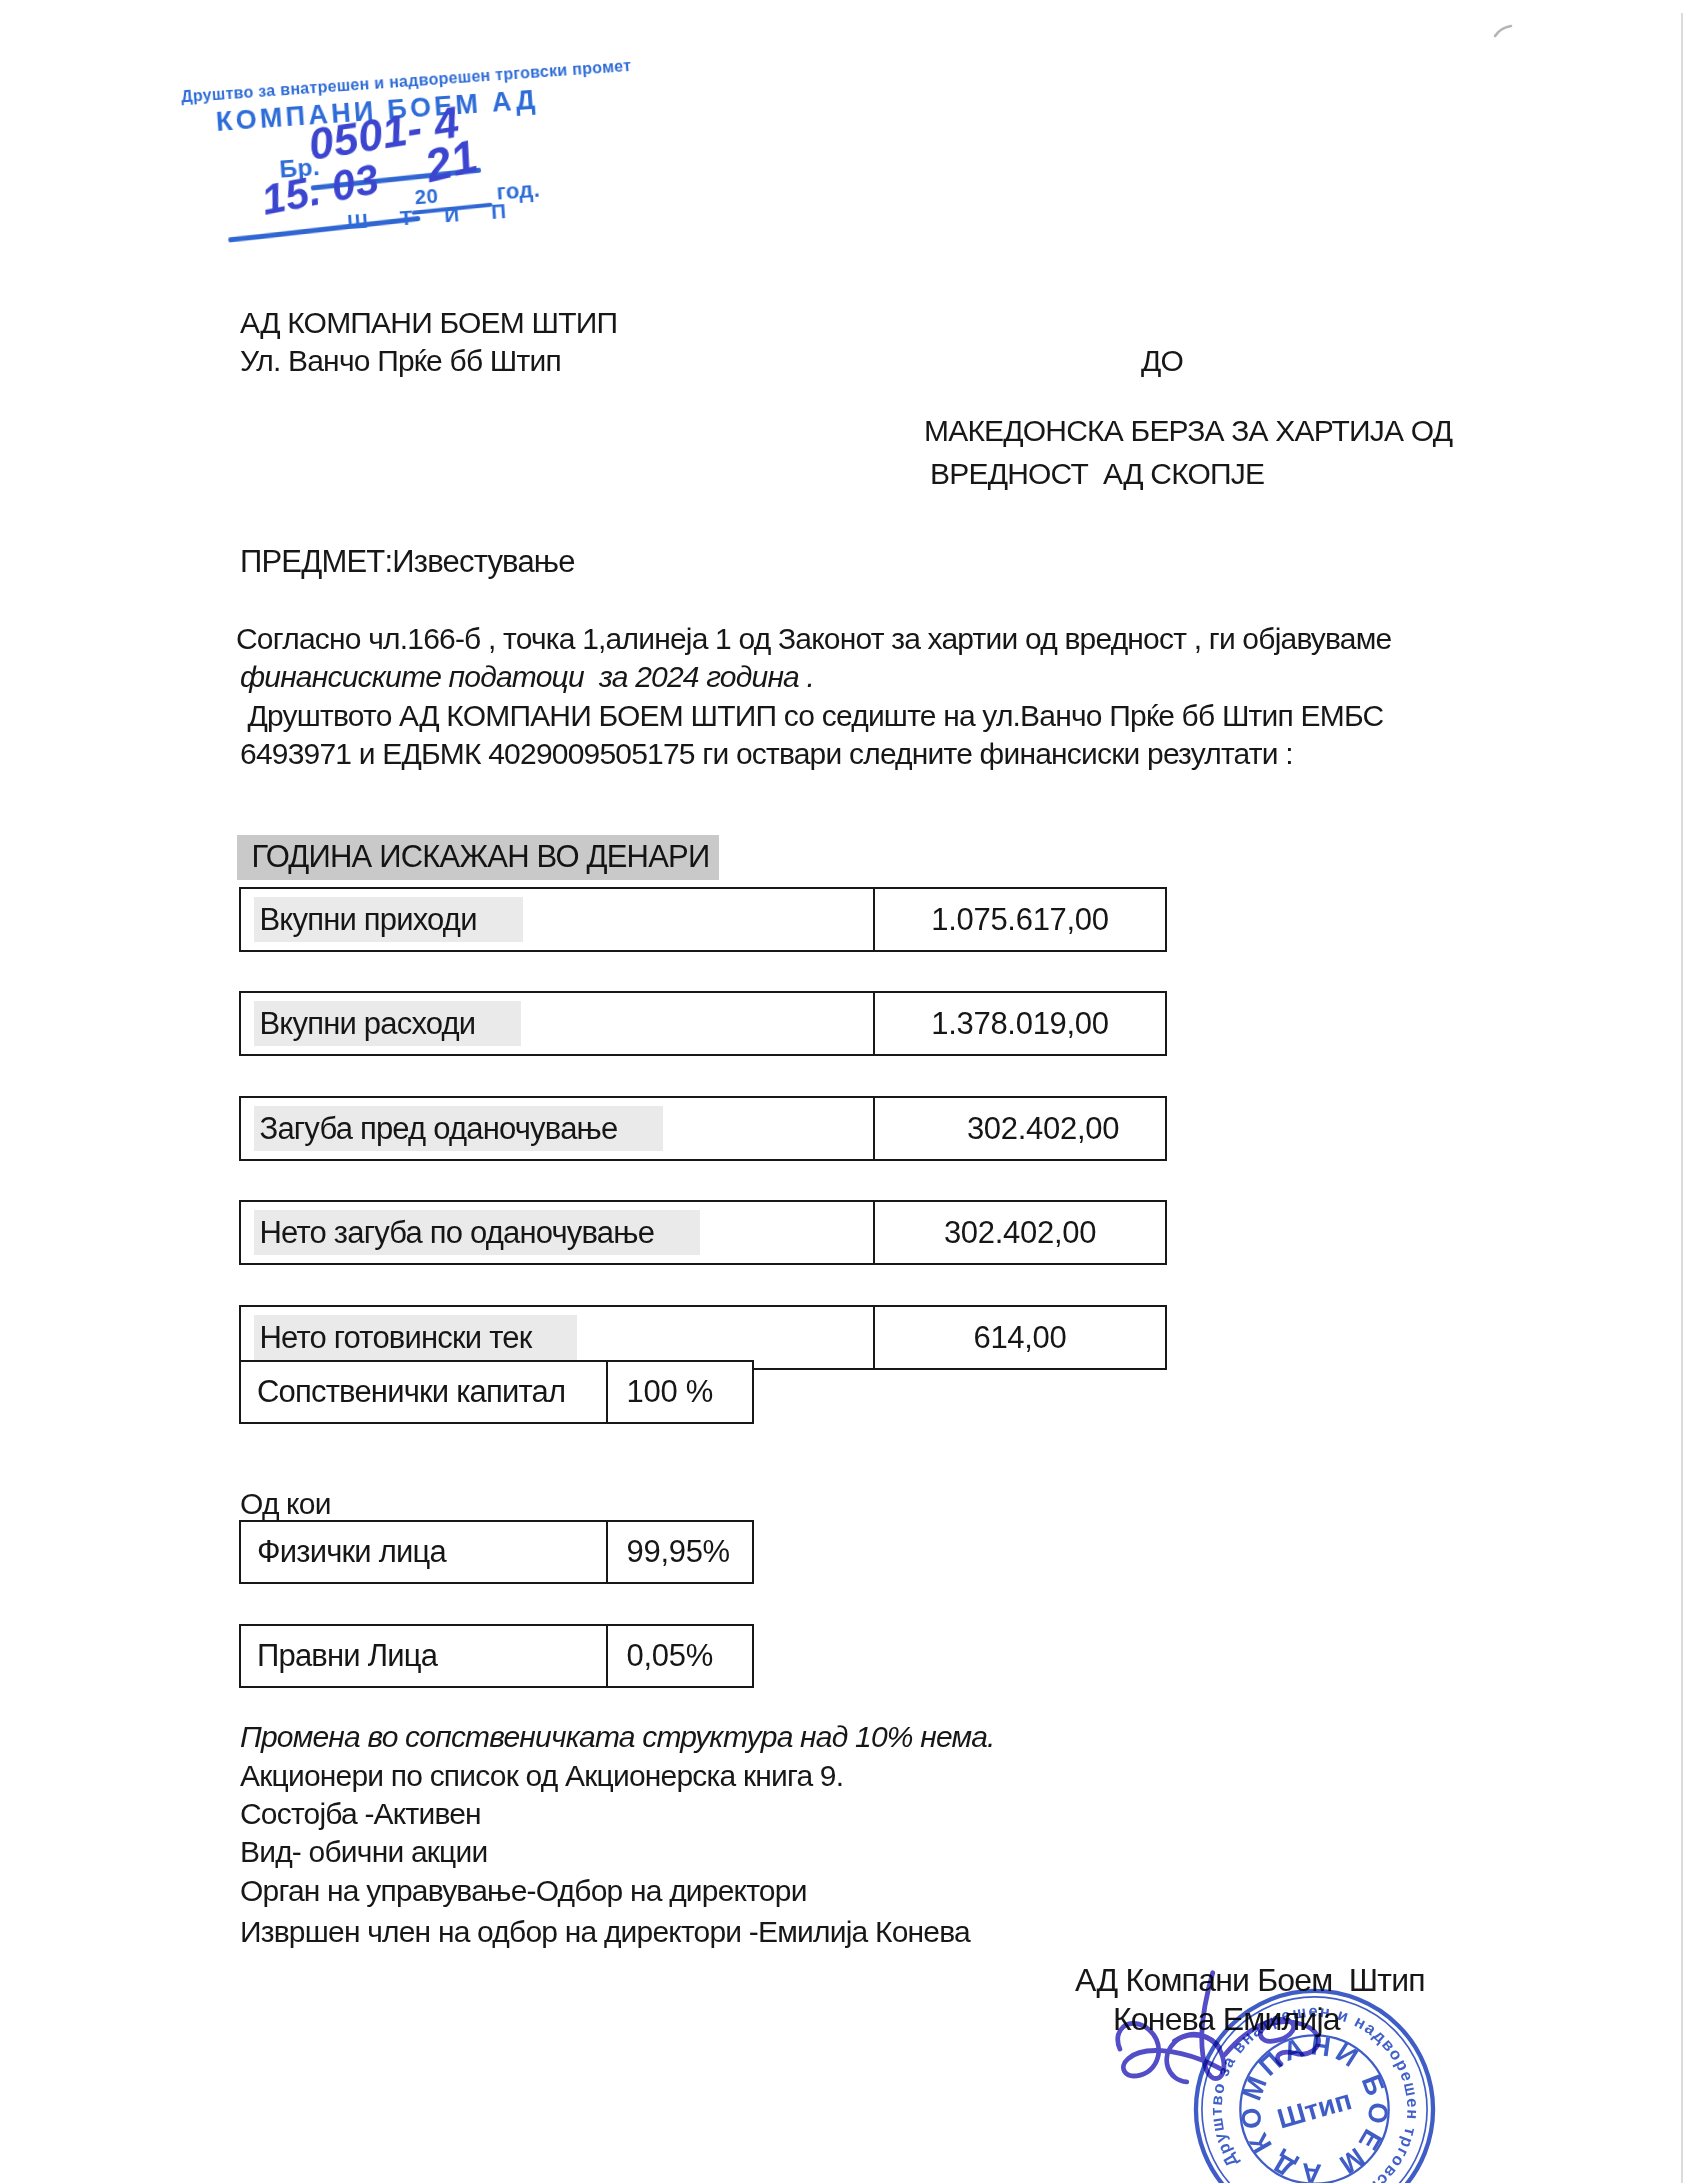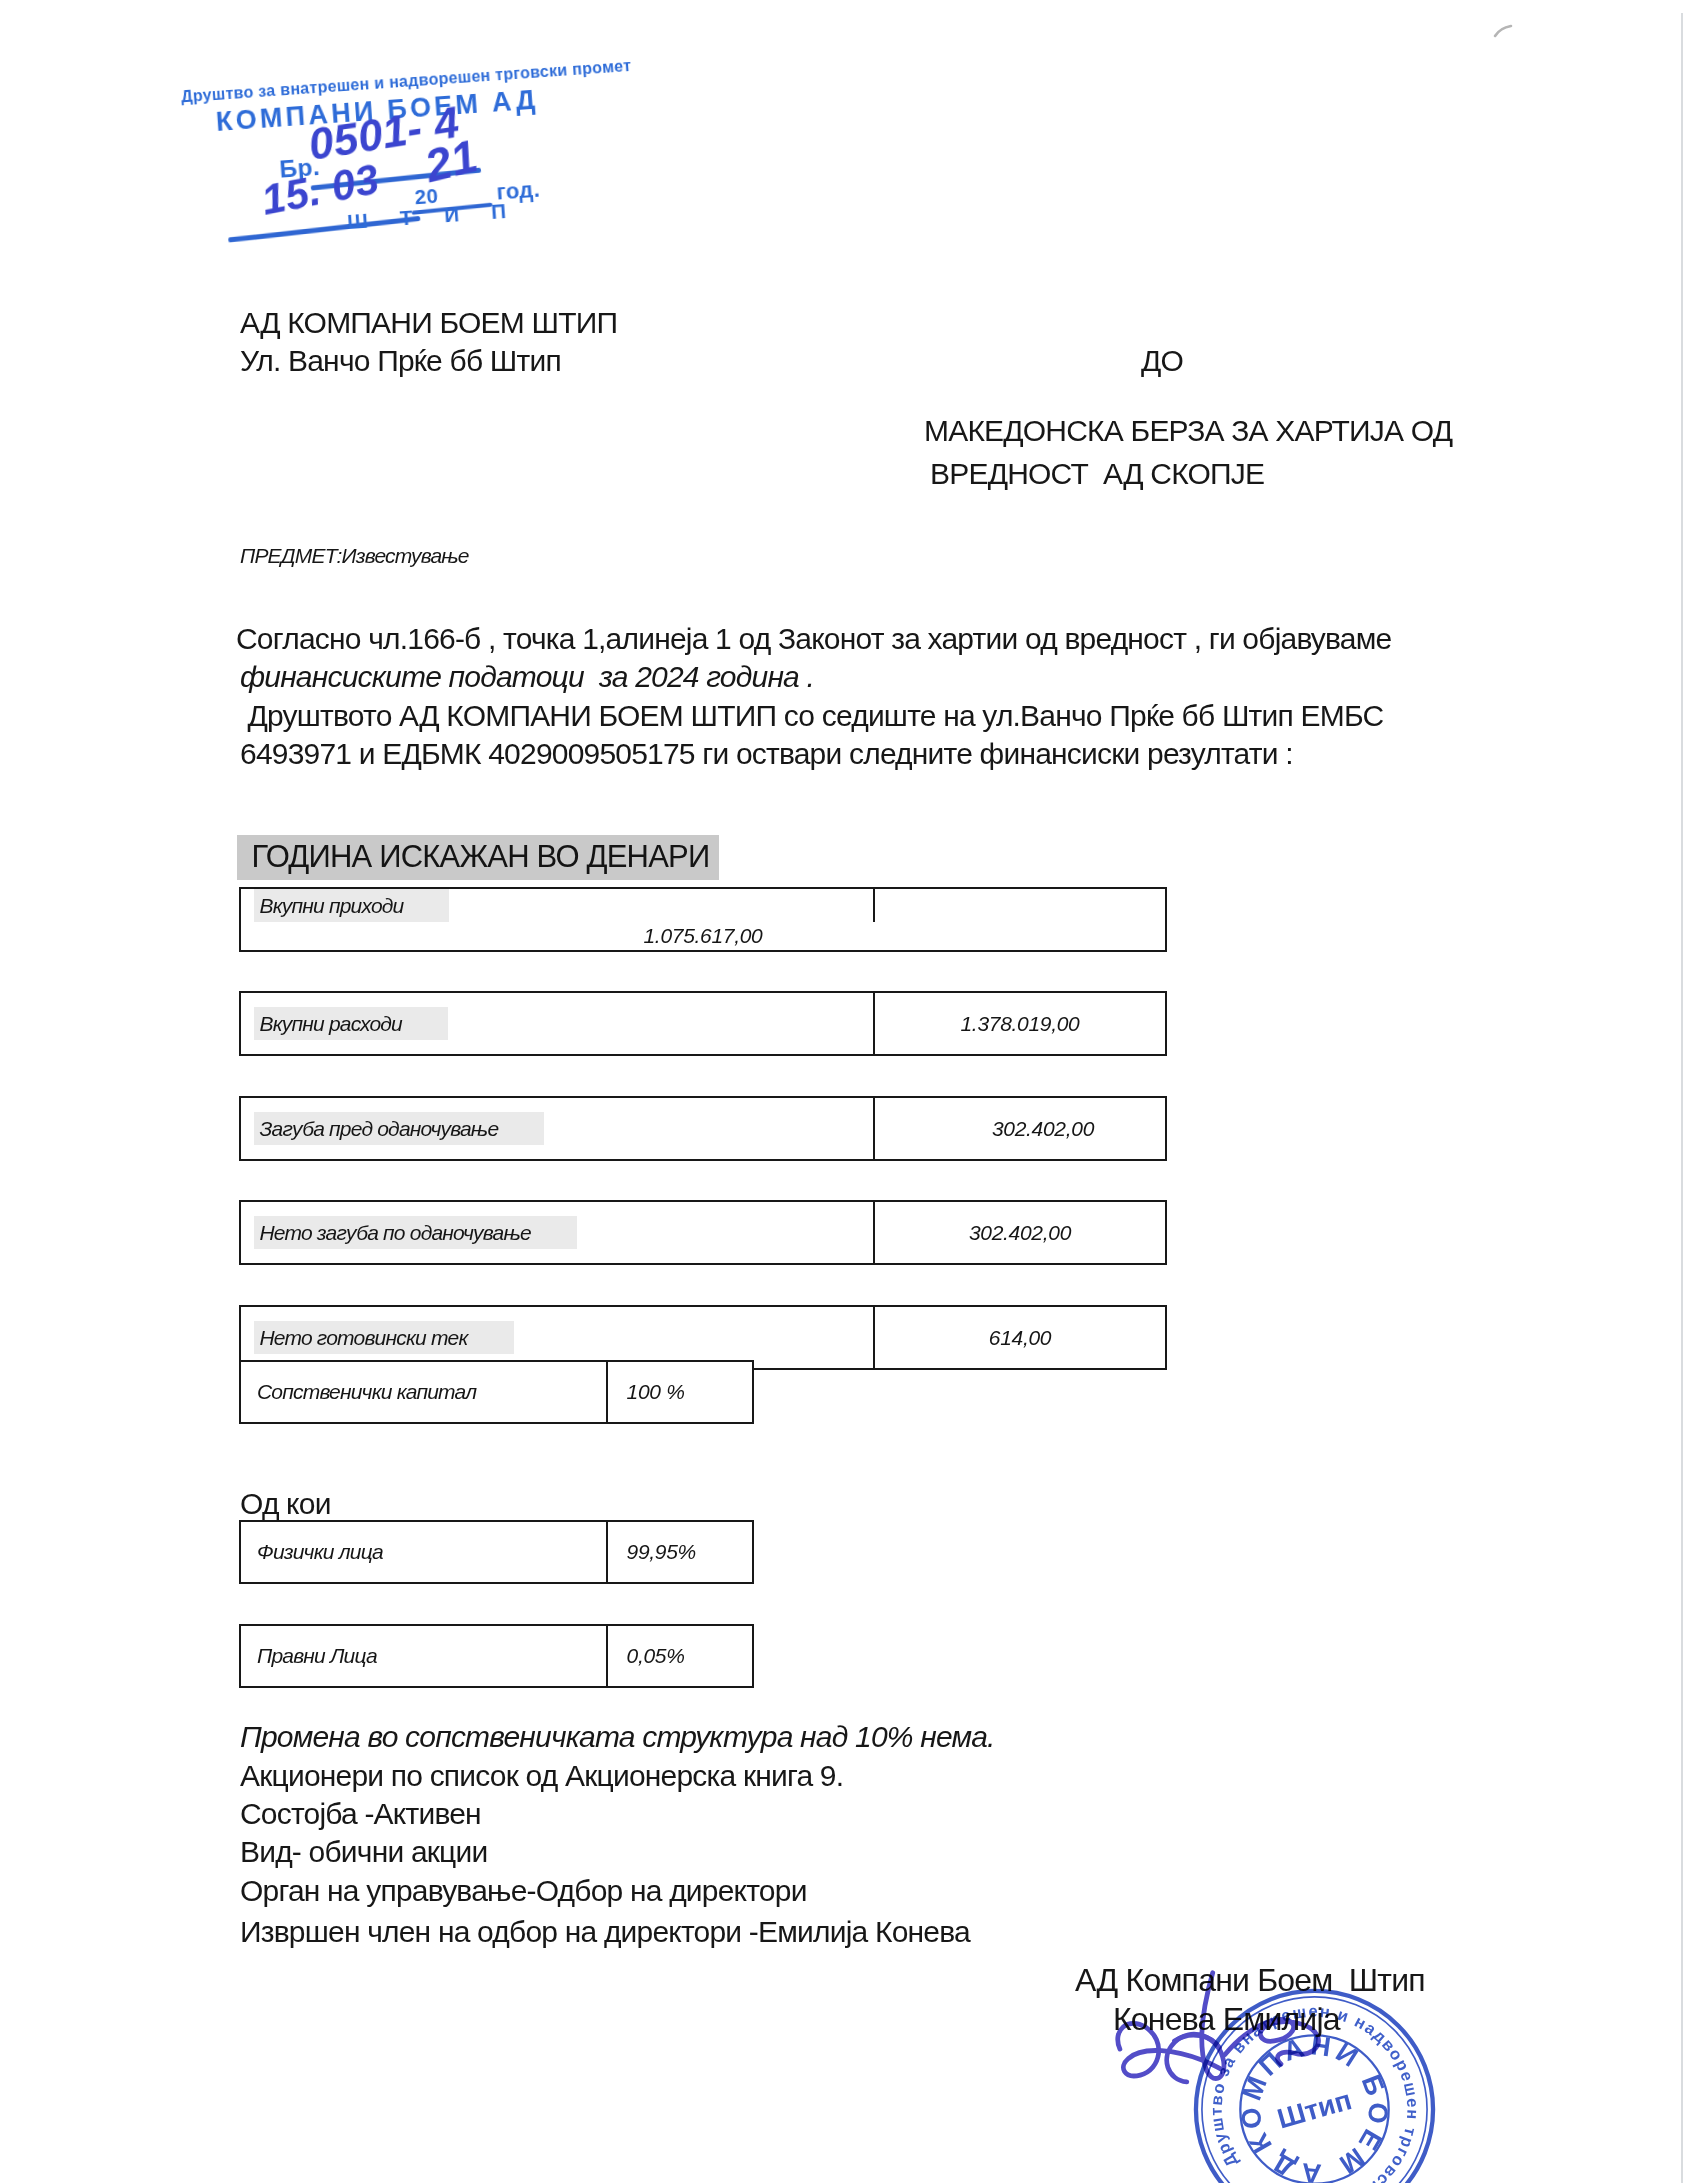--- a/index.html
+++ b/index.html
@@ -1,21 +1,21 @@
 <!DOCTYPE html>
 <html style="font-size:10.6px"><head>
 <meta charset="utf-8">
 <style>
   html,body{margin:0;padding:0;background:#888;}
   .page{
     position:relative;width:1687px;height:2183px;background:#ffffff;
     overflow:hidden;font-family:"Liberation Sans",sans-serif;color:#161616;
   }
   .t{position:absolute;white-space:pre;letter-spacing:-0.8px;color:#171717;}
-  .f46{font-size:30px;} .f47{font-size:21px;font-style:italic;} .f48{font-size:32px;}
+  .f46{font-size:30px;} .f47{font-size:31px;} .f48{font-size:32px;}
   
   .frow{position:absolute;left:239px;width:928px;height:65px;border:2.6px solid #181818;
         box-sizing:border-box;display:flex;background:#fff;}
   .frow .lcell{width:634px;border-right:2.6px solid #181818;display:flex;align-items:center;
         padding-left:13.2px;box-sizing:border-box;}
   .frow .lcell span{background:#eaeaea;padding:4.6px 46px 4.6px 5.3px;letter-spacing:-0.8px;}
   .frow .vcell{flex:1;display:flex;align-items:center;justify-content:center;letter-spacing:-0.3px;}
   
   .orow{position:absolute;left:239px;width:515px;height:64px;border:2.6px solid #181818;
         box-sizing:border-box;display:flex;background:#fff;}
@@ -65,21 +65,21 @@
 
   <div class="t f47" style="left:240px;top:544px;">ПРЕДМЕТ:Известување</div>
 
   <div class="t f46" style="left:236px;top:622px;">Согласно чл.166-б , точка 1,алинеја 1 од Законот за хартии од вредност , ги објавуваме</div>
   <div class="t f46" style="left:240px;top:660px;font-style:italic;">финансиските податоци  за 2024 година .</div>
   <div class="t f46" style="left:240px;top:699px;text-align:right;"> Друштвото АД КОМПАНИ БОЕМ ШТИП со седиште на ул.Ванчо Прќе бб Штип ЕМБС</div>
   <div class="t f46" style="left:240px;top:737px;">6493971 и ЕДБМК 4029009505175 ги оствари следните финансиски резултати :</div>
 
   <div class="hl" style="left:237px;top:835px;"> ГОДИНА ИСКАЖАН ВО ДЕНАРИ</div>
 
-  <div class="frow" style="top:887px;flex-direction:column;">
+  <div class="frow" style="top:887px;">
     <div class="lcell">
       <span class="f47">Вкупни приходи</span>
       </div>
     <div class="vcell f47">1.075.617,00</div>
   </div>
   <div class="frow" style="top:991px;">
     <div class="lcell">
       <span class="f47">Вкупни расходи</span>
       </div>
     <div class="vcell f47">1.378.019,00</div>

